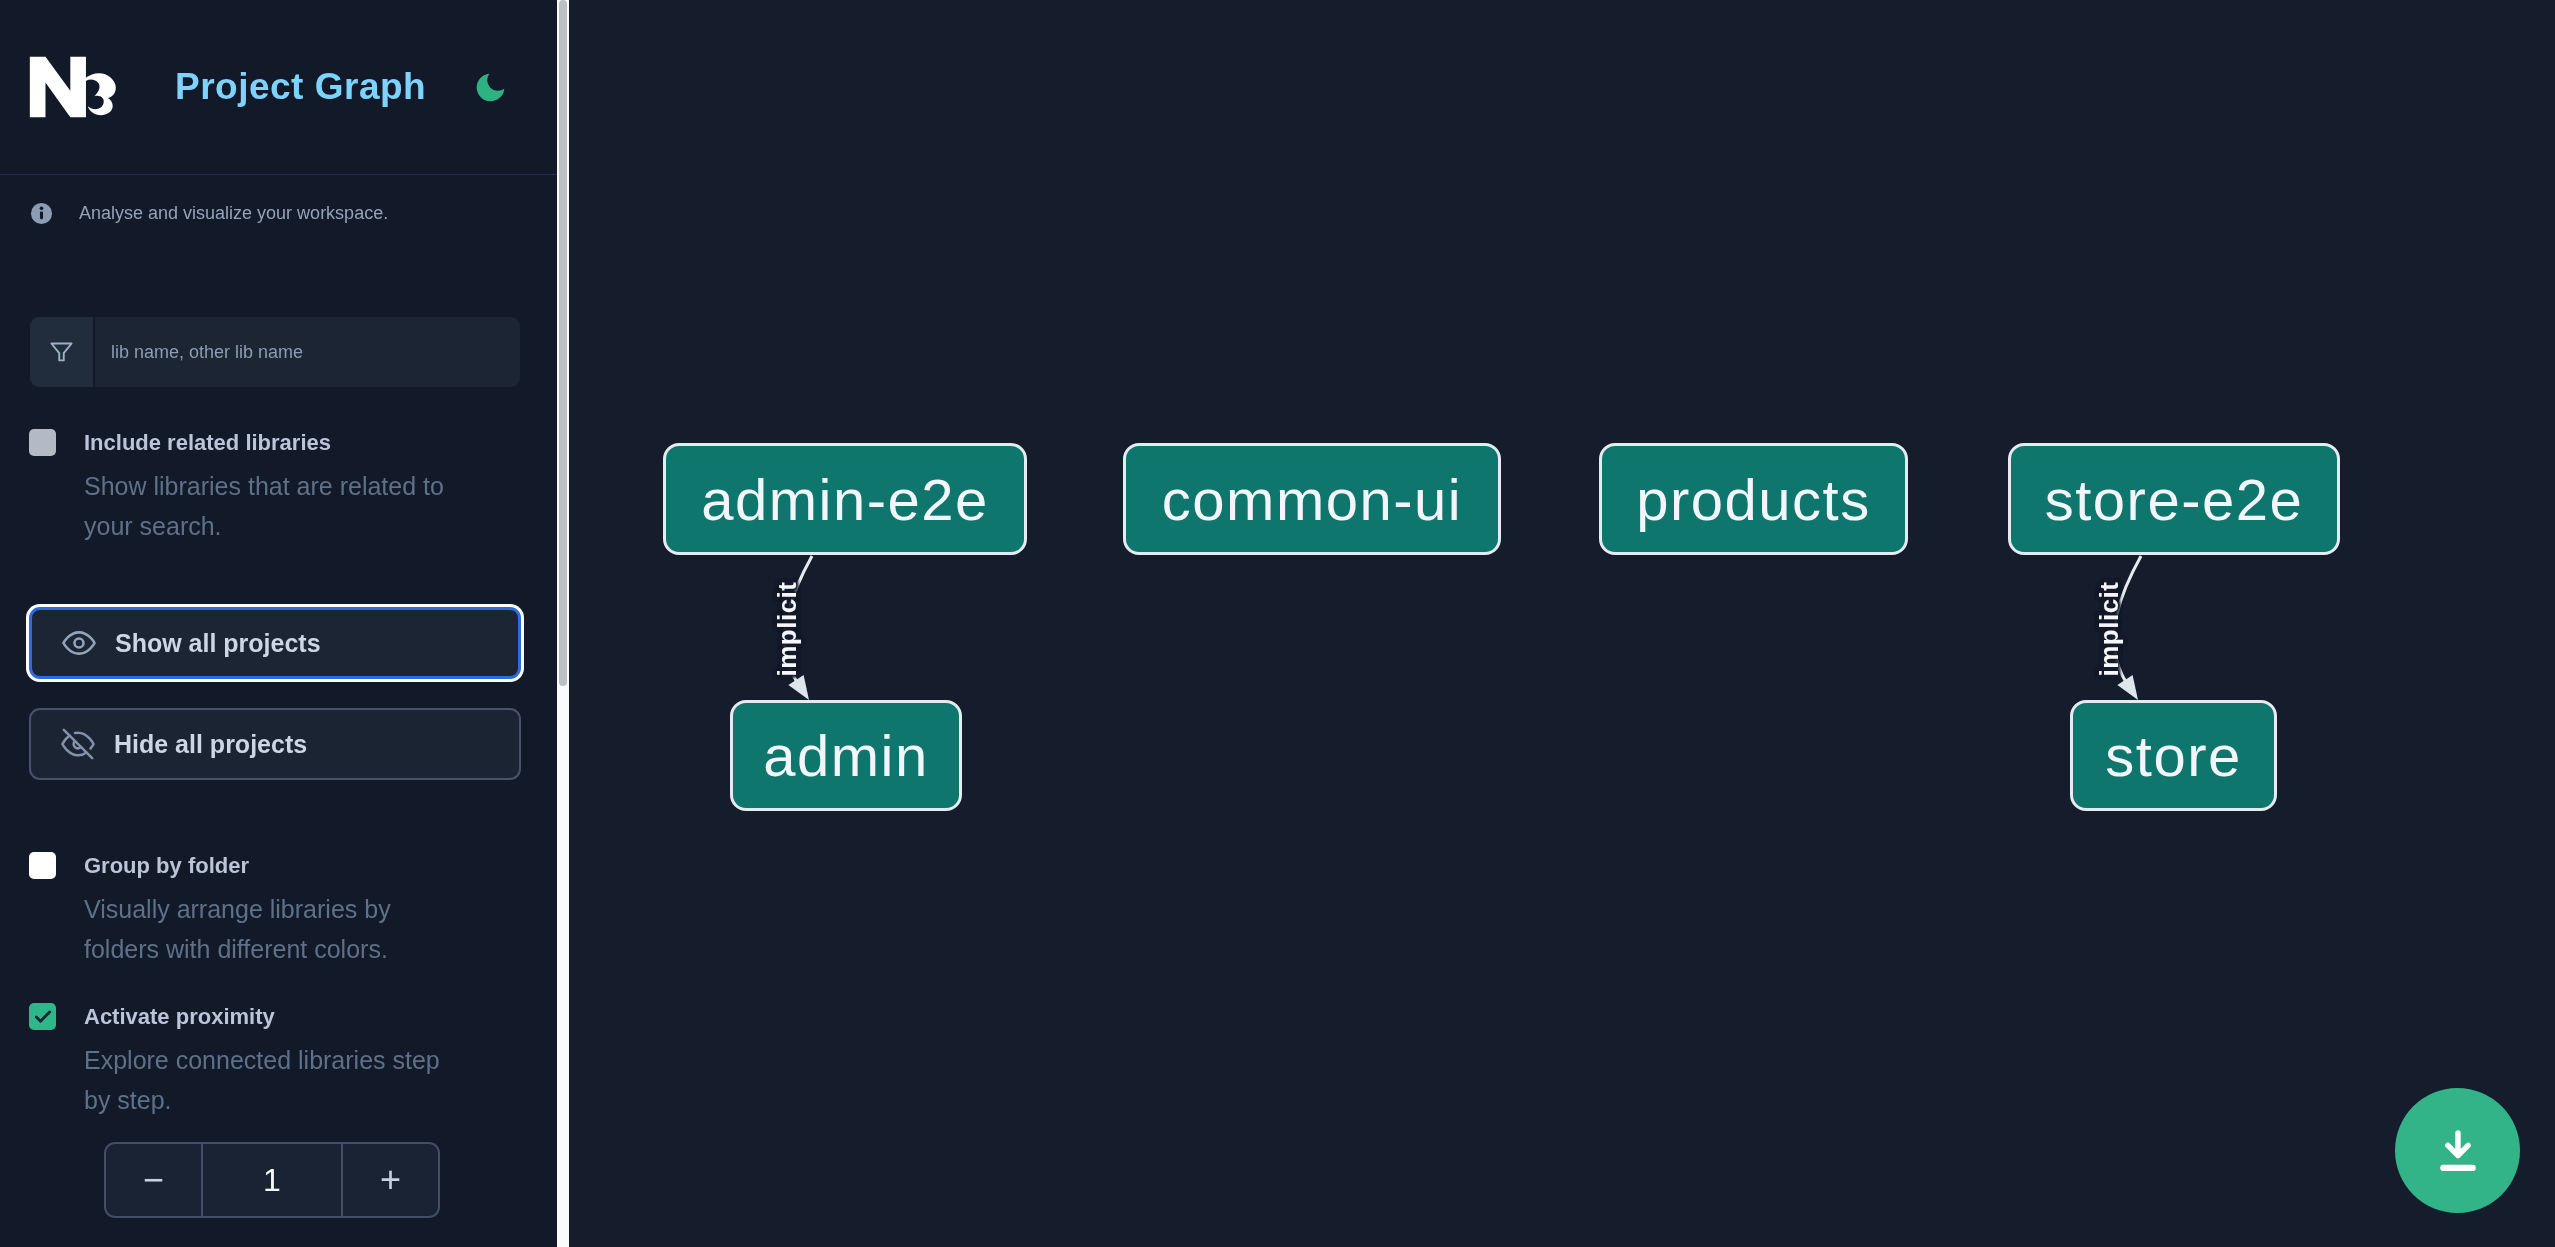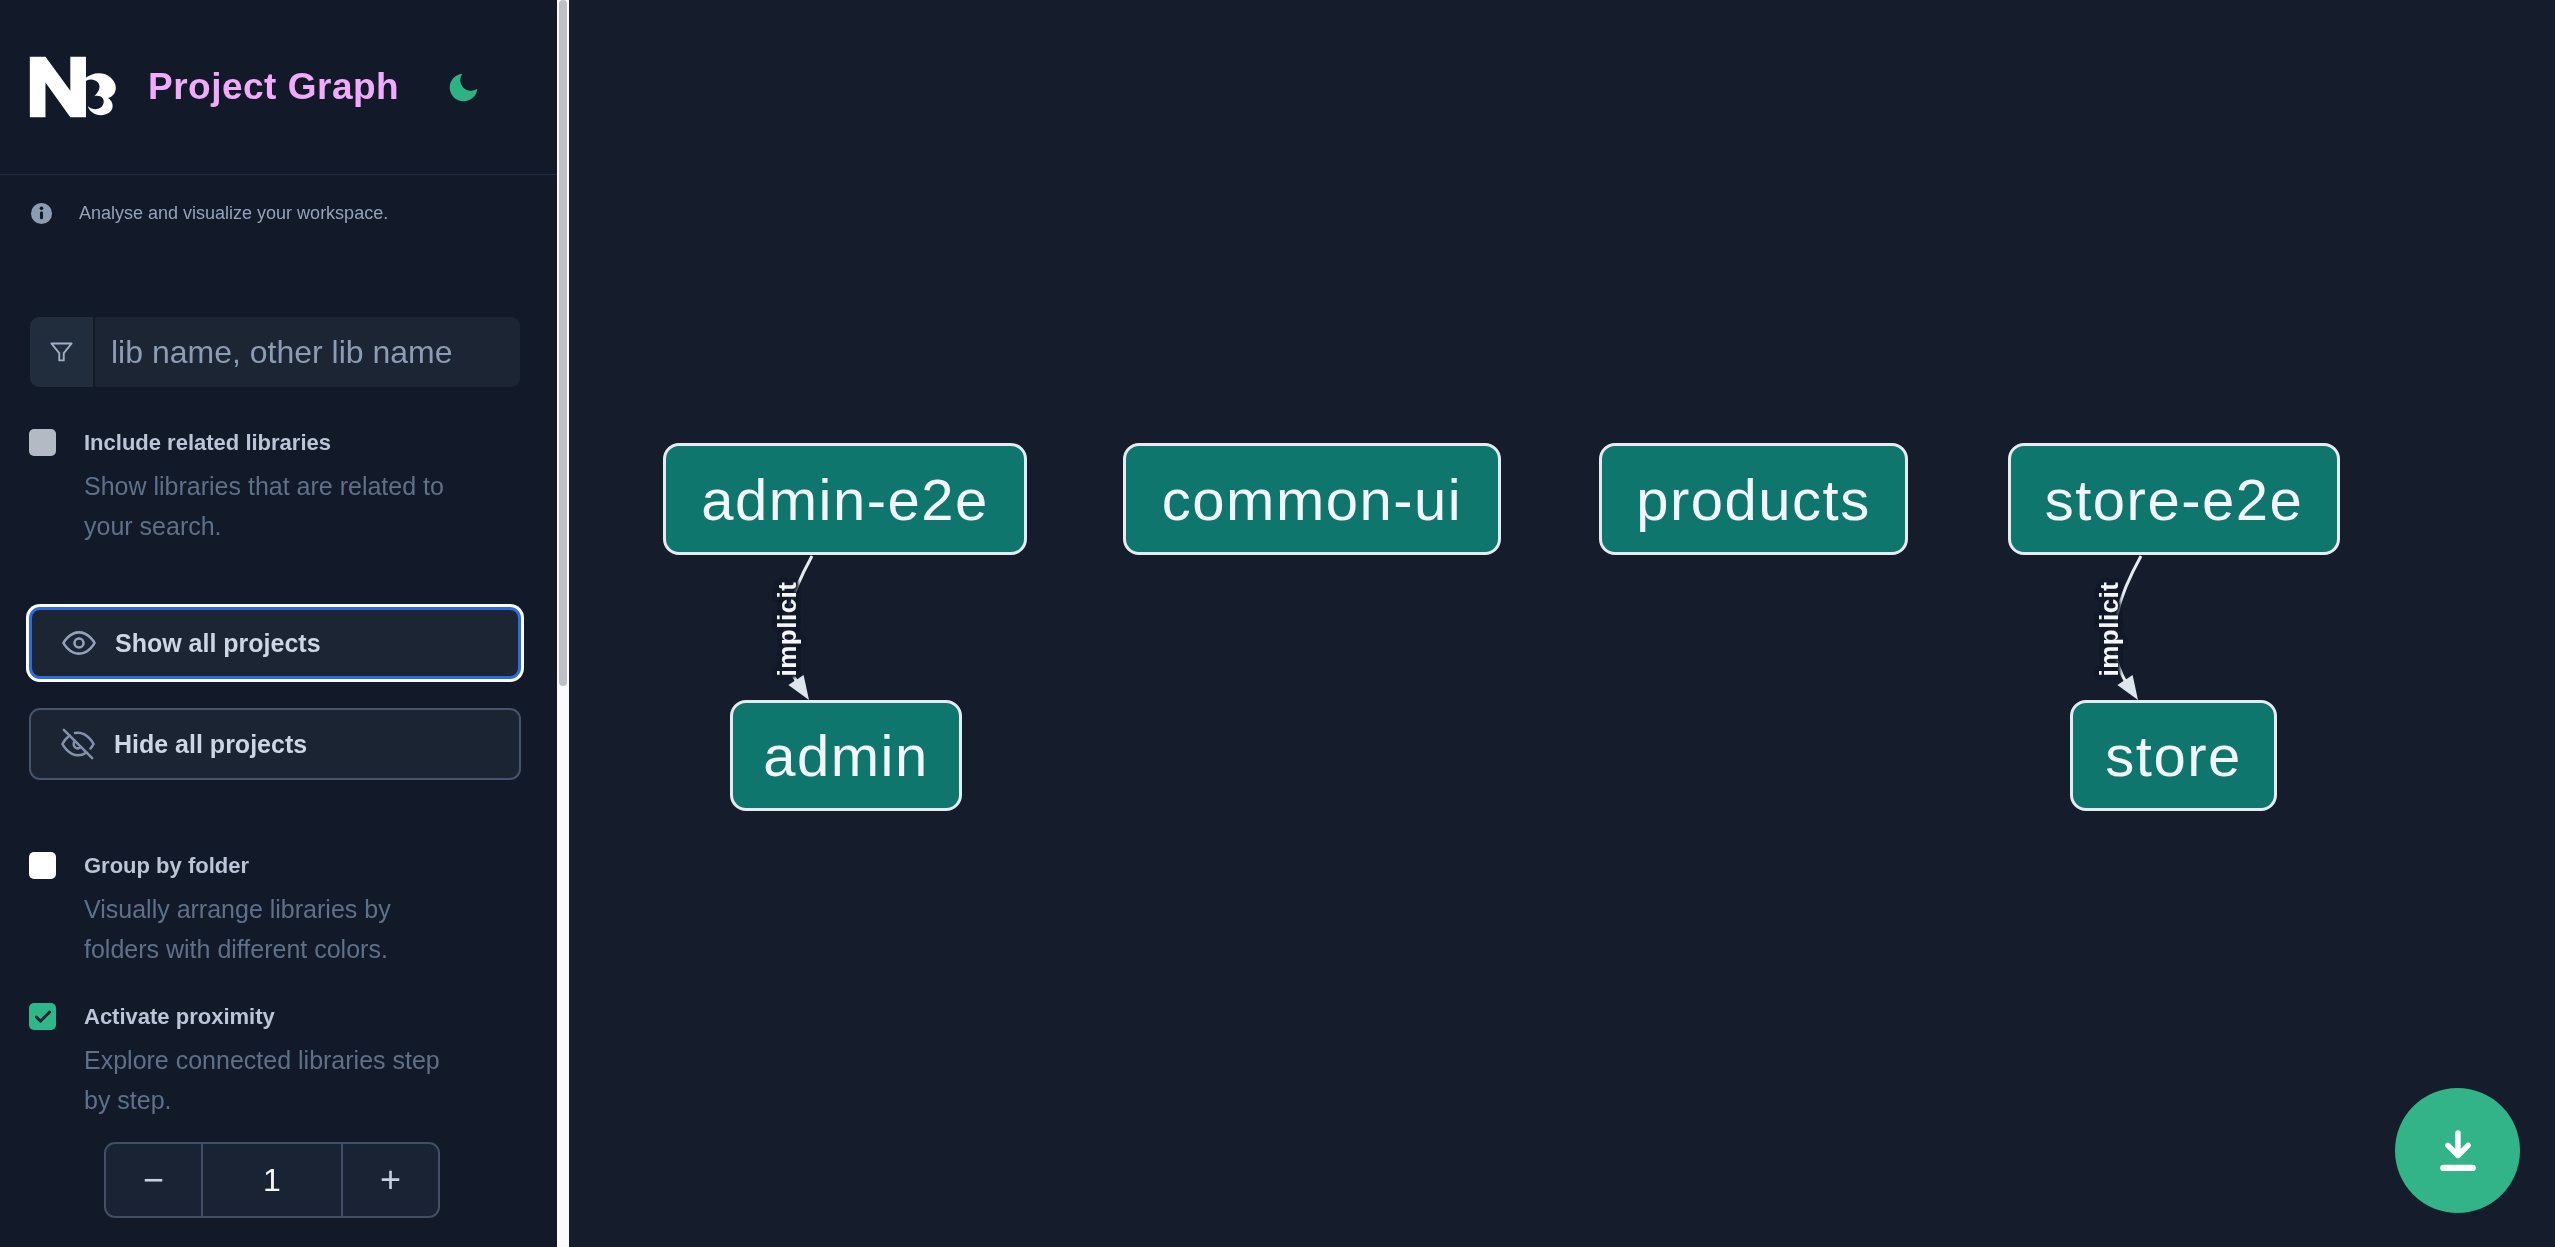--- a/index.html
+++ b/index.html
@@ -14,39 +14,39 @@
     position:absolute;left:0;top:0;width:557px;height:1247px;
     background:#121928;
   }
   .hdr{
     position:absolute;top:0;left:0;right:0;height:175px;
     border-bottom:1px solid #232f47;
     display:flex;align-items:center;padding-left:28px;box-sizing:border-box;
   }
   .logo-svg{width:92px;height:66px;display:block;}
   .app-title{
-    margin-left:28px;font-size:37px;font-weight:600;color:#f0abfc;letter-spacing:.5px;
+    margin-left:55px;font-size:37px;font-weight:600;color:#7dd3fc;letter-spacing:.5px;
   }
   .theme-btn{margin-left:46px;background:none;border:none;padding:0;cursor:pointer;display:flex;}
   .tagline{
     position:absolute;top:202px;left:30px;right:20px;
     display:flex;align-items:center;gap:26px;
   }
   .tagline-text{font-size:18px;color:#94a3ba;}
   .filter-box{
     position:absolute;top:317px;left:30px;width:490px;height:70px;
     background:#1b2534;border-radius:9px;display:flex;align-items:stretch;overflow:hidden;
   }
   .filter-icon-cell{
     width:63px;background:#212c3d;border-right:2px solid #121928;
     display:flex;align-items:center;justify-content:center;flex:none;
   }
   .filter-input{
     flex:1;background:transparent;border:none;outline:none;
-    font-family:inherit;font-size:32px;color:#dbe3ee;padding:0 0 0 16px;
+    font-family:inherit;font-size:18px;color:#dbe3ee;padding:0 0 0 16px;
   }
   .filter-input::placeholder{color:#8c9cb2;opacity:1;}
   .cb-block{position:absolute;left:29px;right:40px;display:flex;align-items:flex-start;}
   .cb-box{
     width:27px;height:27px;border-radius:5px;flex:none;margin-top:1px;
     display:flex;align-items:center;justify-content:center;cursor:pointer;
   }
   .cb-gray{background:#b4bac4;}
   .cb-white{background:#ffffff;}
   .cb-green{background:#2eb88a;}

